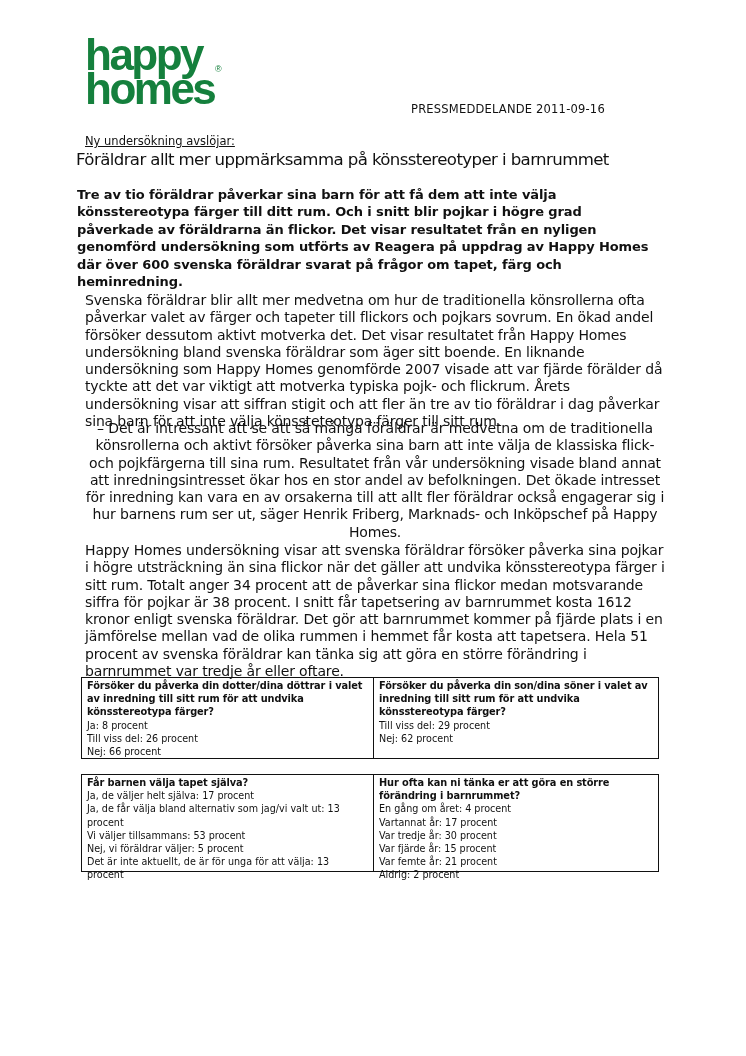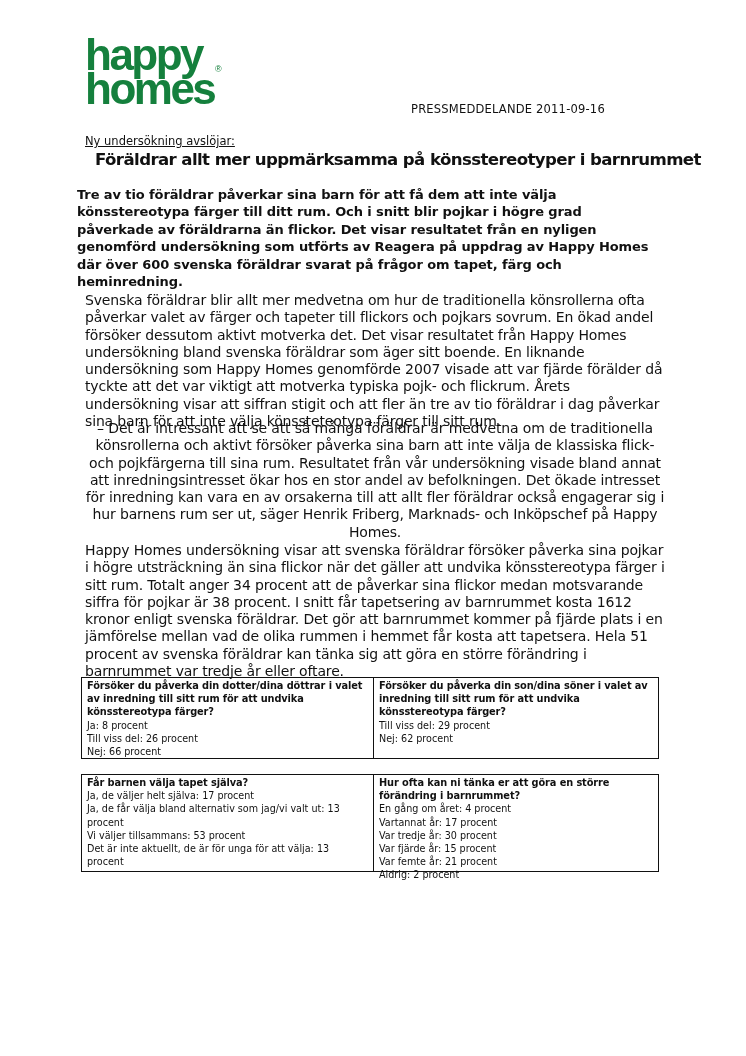--- a/index.html
+++ b/index.html
@@ -3,21 +3,21 @@
 <meta charset="utf-8">
 <style>
   html, body { margin: 0; padding: 0; background: #ffffff; }
   body { width: 746px; height: 1056px; position: relative; overflow: hidden; color: #111; font-family: "DejaVu Sans", sans-serif; }
   .logo { position: absolute; left: 85px; top: 38px; width: 150px; font-family: "Liberation Sans", sans-serif; font-weight: bold; color: #15803d; }
   .logo .l1, .logo .l2 { display: block; font-size: 44px; line-height: 34px; letter-spacing: -2.5px; }
   .logo .l1 { position: relative; }
   .logo .reg { position: absolute; left: 130px; top: 14px; font-size: 9px; letter-spacing: 0; font-weight: normal; }
   .press { position: absolute; left: 411px; top: 102px; font-size: 11.5px; letter-spacing: 0.2px; font-family: "DejaVu Sans", sans-serif; }
   .kicker { position: absolute; left: 85px; top: 134px; font-size: 11.5px; text-decoration: underline; }
-  .headline { position: absolute; left: 95px; top: 150px; font-size: 16.6px; font-weight: bold; letter-spacing: -0.6px; white-space: nowrap; }
+  .headline { position: absolute; left: 76px; top: 150px; font-size: 16.6px; font-weight: normal; letter-spacing: -0.6px; white-space: nowrap; }
   .lead { position: absolute; left: 77px; top: 186px; width: 580px; font-size: 13px; font-weight: bold; line-height: 17.4px; letter-spacing: -0.1px; }
   .para { position: absolute; left: 85px; width: 580px; font-size: 14px; line-height: 17.3px; letter-spacing: -0.15px; margin: 0; }
   .p1 { top: 292px; }
   .p2 { top: 420px; text-align: center; }
   .p3 { top: 542px; }
   .facts { position: absolute; left: 81px; width: 578px; border: 1px solid #111; display: flex; box-sizing: border-box; }
   .t1 { top: 677px; height: 82px; }
   .t2 { top: 774px; height: 98px; }
   .cell { box-sizing: border-box; padding: 1px 5px; font-size: 9.6px; line-height: 13.2px; }
   .cell.left { width: 292px; border-right: 1px solid #111; }
@@ -57,20 +57,21 @@
     <span class="a">Nej: 62 procent</span>
   </div>
 </div>
 
 <div class="facts t2">
   <div class="cell left">
     <div class="q">Får barnen välja tapet själva?</div>
     <span class="a">Ja, de väljer helt själva: 17 procent</span>
     <span class="a">Ja, de får välja bland alternativ som jag/vi valt ut: 13 procent</span>
     <span class="a">Vi väljer tillsammans: 53 procent</span>
+    <span class="a">Nej, vi föräldrar väljer: 5 procent</span>
     <span class="a">Det är inte aktuellt, de är för unga för att välja: 13 procent</span>
   </div>
   <div class="cell right">
     <div class="q">Hur ofta kan ni tänka er att göra en större förändring i barnrummet?</div>
     <span class="a">En gång om året: 4 procent</span>
     <span class="a">Vartannat år: 17 procent</span>
     <span class="a">Var tredje år: 30 procent</span>
     <span class="a">Var fjärde år: 15 procent</span>
     <span class="a">Var femte år: 21 procent</span>
     <span class="a">Aldrig: 2 procent</span>

